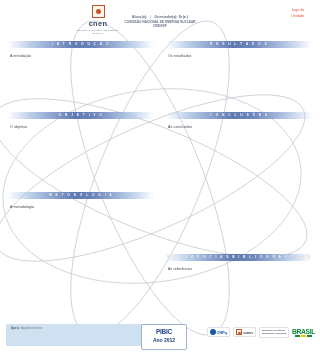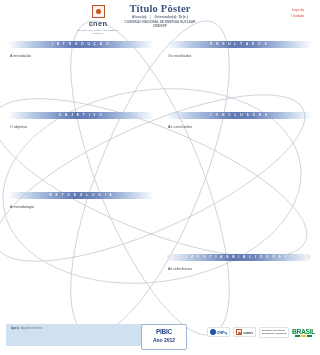--- a/index.html
+++ b/index.html
@@ -112,21 +112,20 @@
   </svg>
 
   <div class="header">
 
     <div class="cnen-logo">
       <div class="cnen-mark"></div>
       <div class="cnen-word">cnen</div>
       <div class="cnen-sub">COMISSÃO NACIONAL DE ENERGIA NUCLEAR</div>
     </div>
 
-    <div class="title">Título Pôster</div>
 
     <div class="authors">
       <span>Aluno(a):</span>
       <span class="sep">|</span>
       <span>Orientador(a): Dr(a.)</span>
     </div>
 
     <div class="org">
       <div>COMISSÃO NACIONAL DE ENERGIA NUCLEAR</div>
       <div>CNEN/SP</div>

